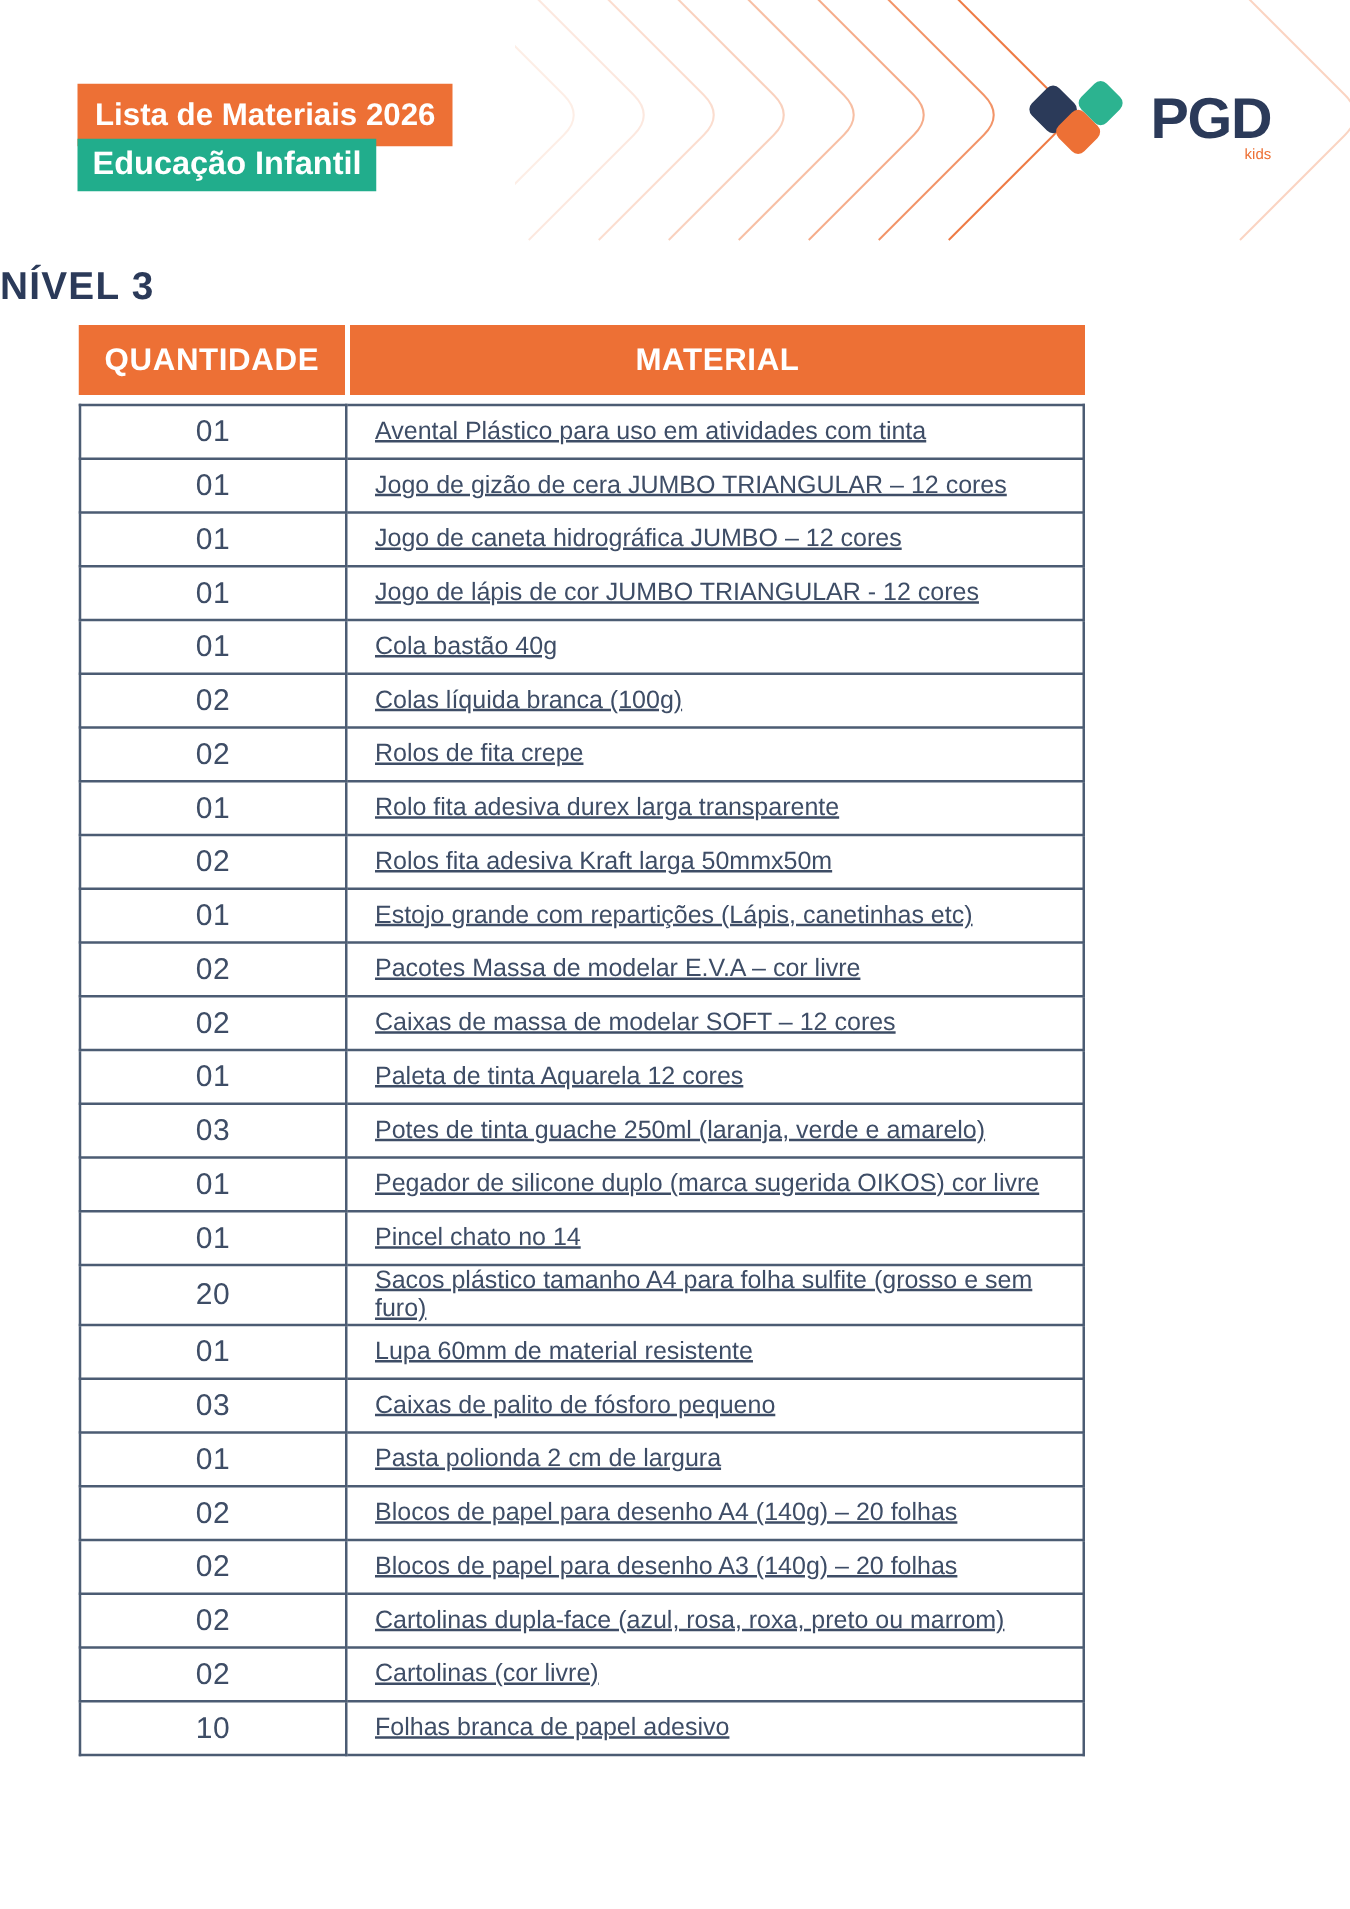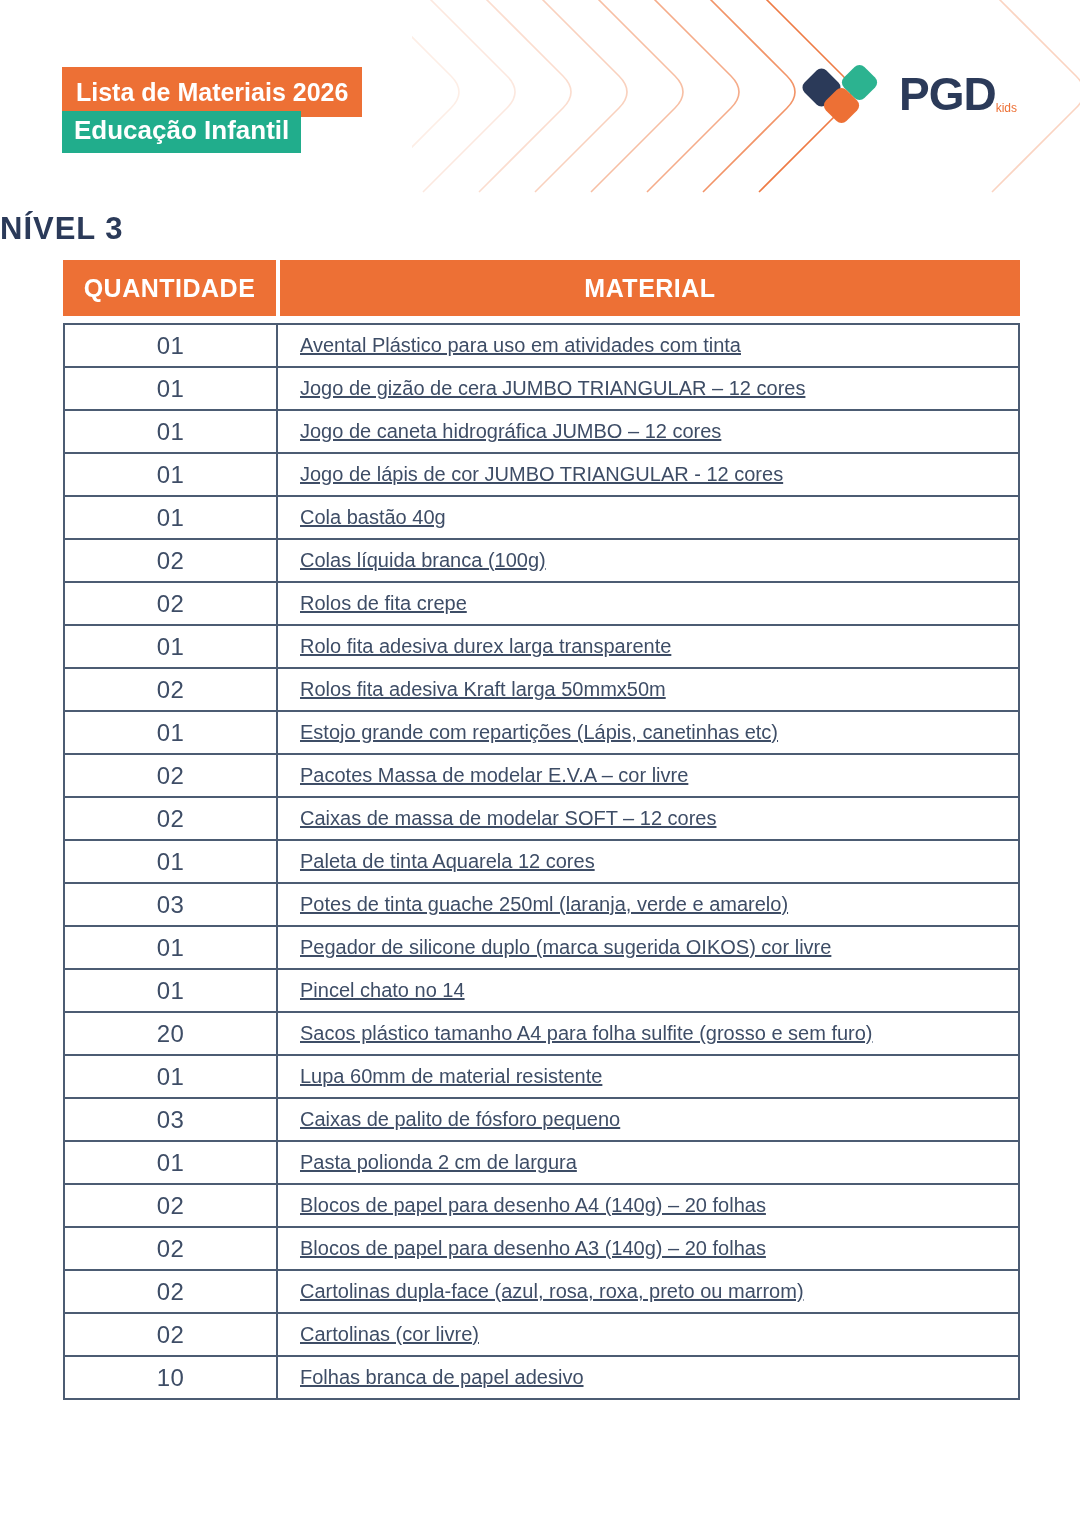--- a/index.html
+++ b/index.html
@@ -21,21 +21,21 @@
   
   .chevrons{position:absolute;left:412px;top:0;pointer-events:none;}
   .chev{fill:none;stroke:var(--orange);stroke-width:1.6;stroke-linejoin:round;}
   
   .logo{position:absolute;top:60px;right:63px;display:flex;align-items:flex-start;gap:16px;}
   .diamonds{position:relative;width:82px;height:70px;}
   .d{position:absolute;transform:rotate(45deg);border-radius:7px;}
   .d-navy{width:31px;height:31px;left:5px;top:12px;background:var(--navy);}
   .d-teal{width:29px;height:29px;left:44px;top:8px;background:#2CB390;}
   .d-orange{width:29px;height:29px;left:26px;top:31px;background:var(--orange);}
-  .logo-text{display:flex;flex-direction:row;align-items:flex-end;margin-top:16px;}
+  .logo-text{display:flex;flex-direction:column;align-items:flex-end;margin-top:16px;}
   .logo-pgd{font-size:46px;font-weight:bold;color:var(--navy);line-height:0.82;letter-spacing:-1px;}
   .logo-kids{font-size:12px;font-weight:normal;color:var(--orange);margin-top:3px;line-height:1;}
   
   .title-box{
     position:absolute;left:62px;top:67px;height:50px;
     background:var(--orange);color:var(--white);
     font-size:25px;font-weight:bold;line-height:50px;
     padding:0 14px;white-space:nowrap;
   }
   .subtitle-box{
@@ -44,21 +44,21 @@
     font-size:26px;font-weight:bold;line-height:39px;
     padding:0 12px;white-space:nowrap;
   }
   
   .section-title{
     position:absolute;top:211px;left:0;width:100%;
     text-align:left;font-size:31px;font-weight:bold;
     color:var(--navy);letter-spacing:1px;
   }
   
-  .table-area{position:absolute;left:63px;top:260px;width:957px;}
+  .table-area{position:absolute;left:63px;top:260px;width:805px;}
   .thead{display:flex;gap:4px;height:56px;margin-bottom:7px;}
   .th{
     background:var(--orange);color:var(--white);font-weight:bold;
     font-size:25px;letter-spacing:0.5px;
     display:flex;align-items:center;justify-content:center;
   }
   .th-qty{width:213px;flex:none;}
   .th-mat{flex:1;}
   table{width:100%;border-collapse:collapse;table-layout:fixed;border-radius:23px;}
   td{border:2px solid var(--table_border);height:43px;color:var(--cell_text);background:var(--white);}

